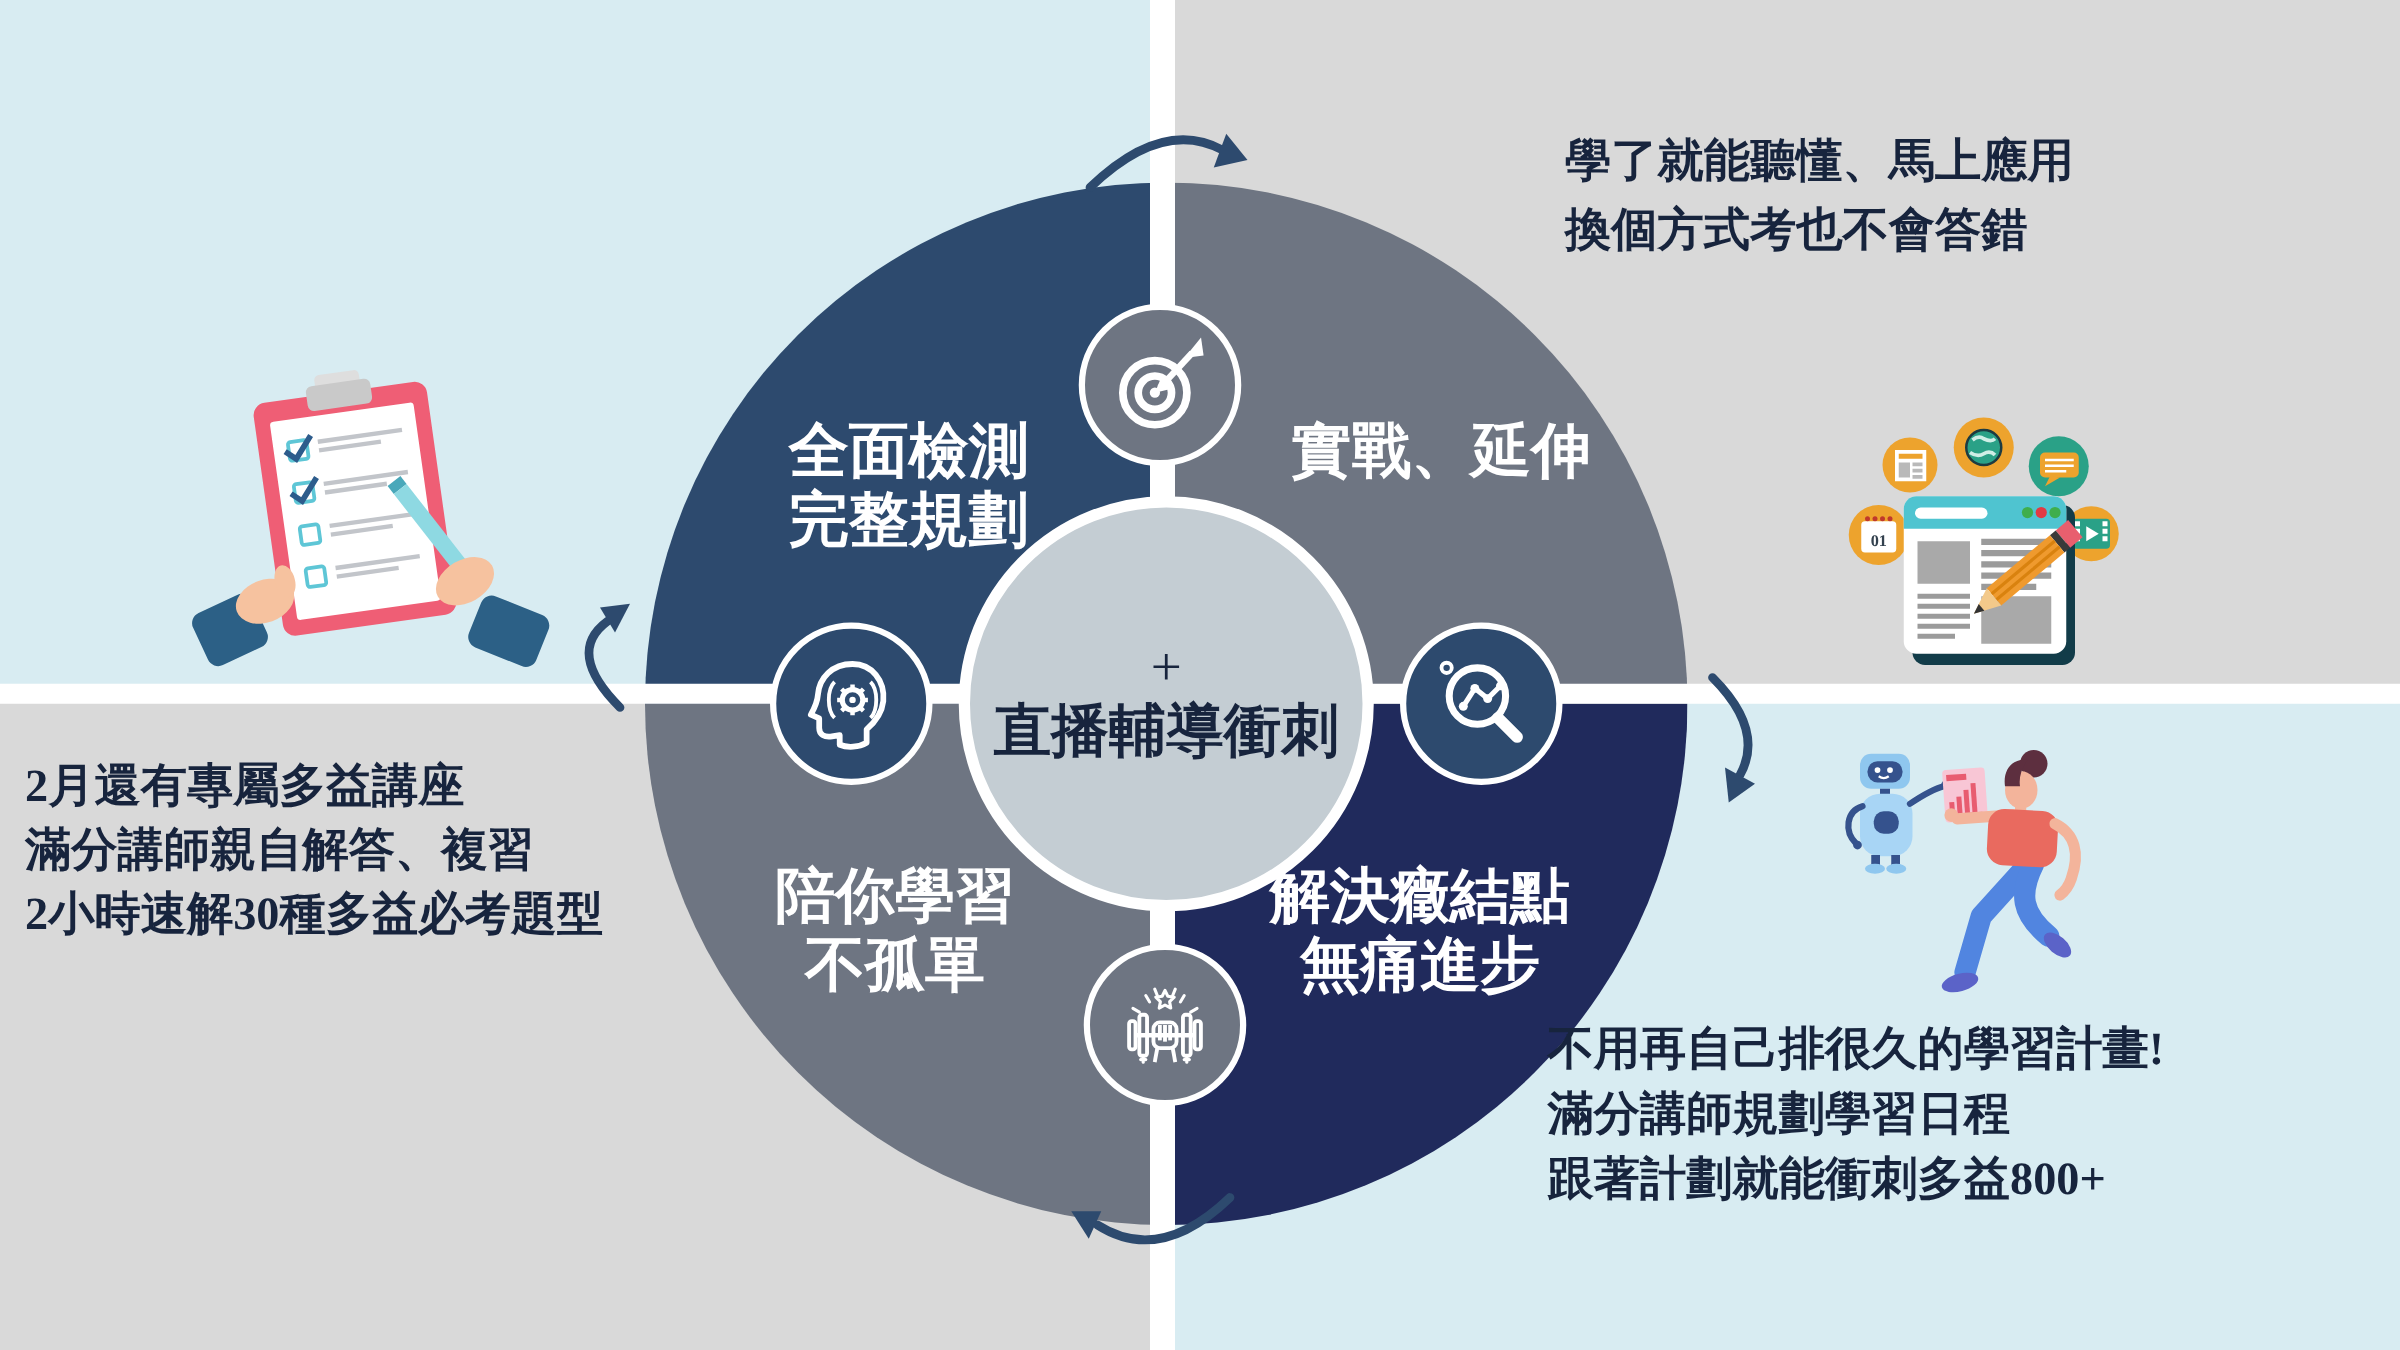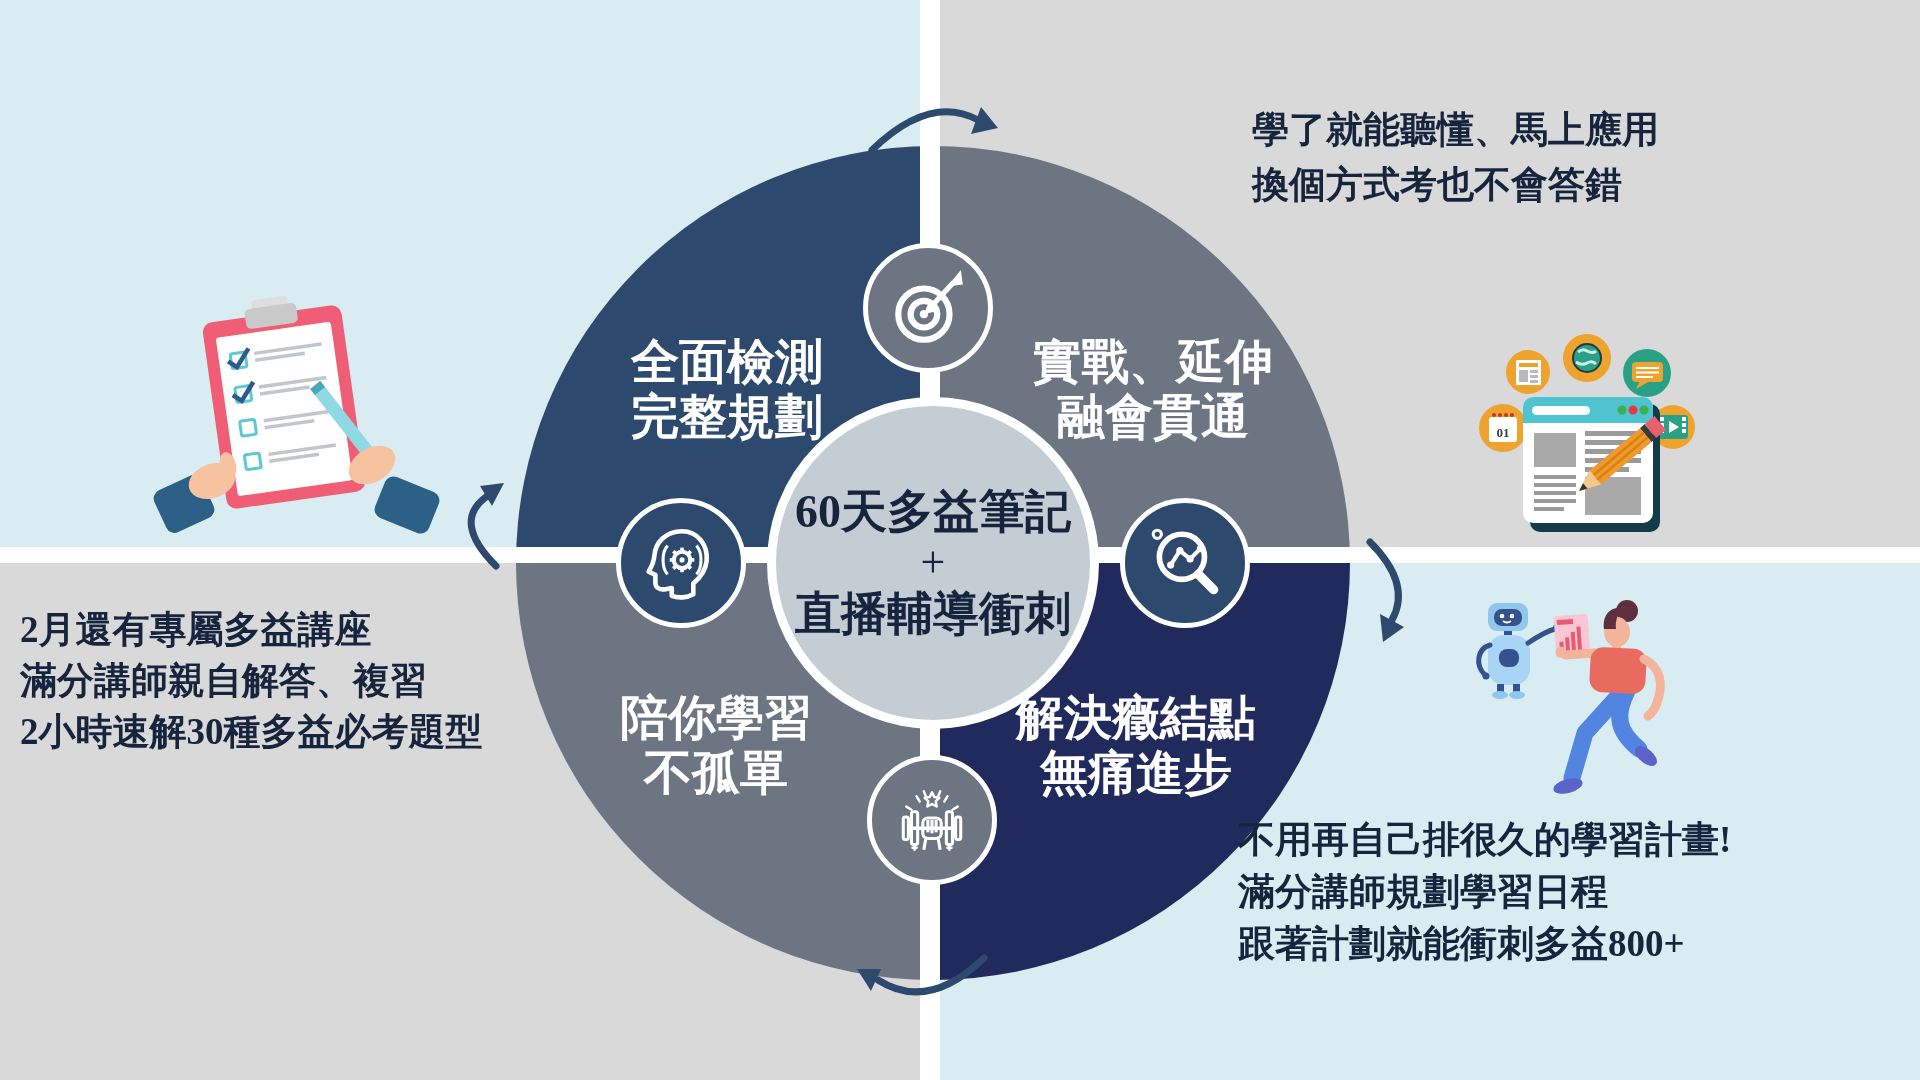--- a/index.html
+++ b/index.html
@@ -81,33 +81,31 @@
 
   <div class="band-v"></div>
   <div class="band-h"></div>
 
   <div class="qlabel label-tl">
     <div>全面檢測</div>
     <div>完整規劃</div>
   </div>
   <div class="qlabel label-tr">
     <div>實戰、延伸</div>
-    <div>融會貫通</div>
   </div>
   <div class="qlabel label-bl">
     <div>陪你學習</div>
     <div>不孤單</div>
   </div>
   <div class="qlabel label-br">
     <div>解決癥結點</div>
     <div>無痛進步</div>
   </div>
 
   <div class="center-badge">
-    <div class="big">60天多益筆記</div>
     <div class="plus">+</div>
     <div class="big">直播輔導衝刺</div>
   </div>
 
   <div class="icon-circle ic-top">
     <svg width="80" height="80" viewBox="0 0 78 78">
       <circle cx="35" cy="45" r="25" fill="none" stroke="#fff" stroke-width="6"></circle>
       <circle cx="35" cy="45" r="13" fill="none" stroke="#fff" stroke-width="6"></circle>
       <circle cx="35" cy="45" r="4" fill="#fff"></circle>
       <line x1="39" y1="41" x2="64" y2="14" stroke="#fff" stroke-width="5"></line>

